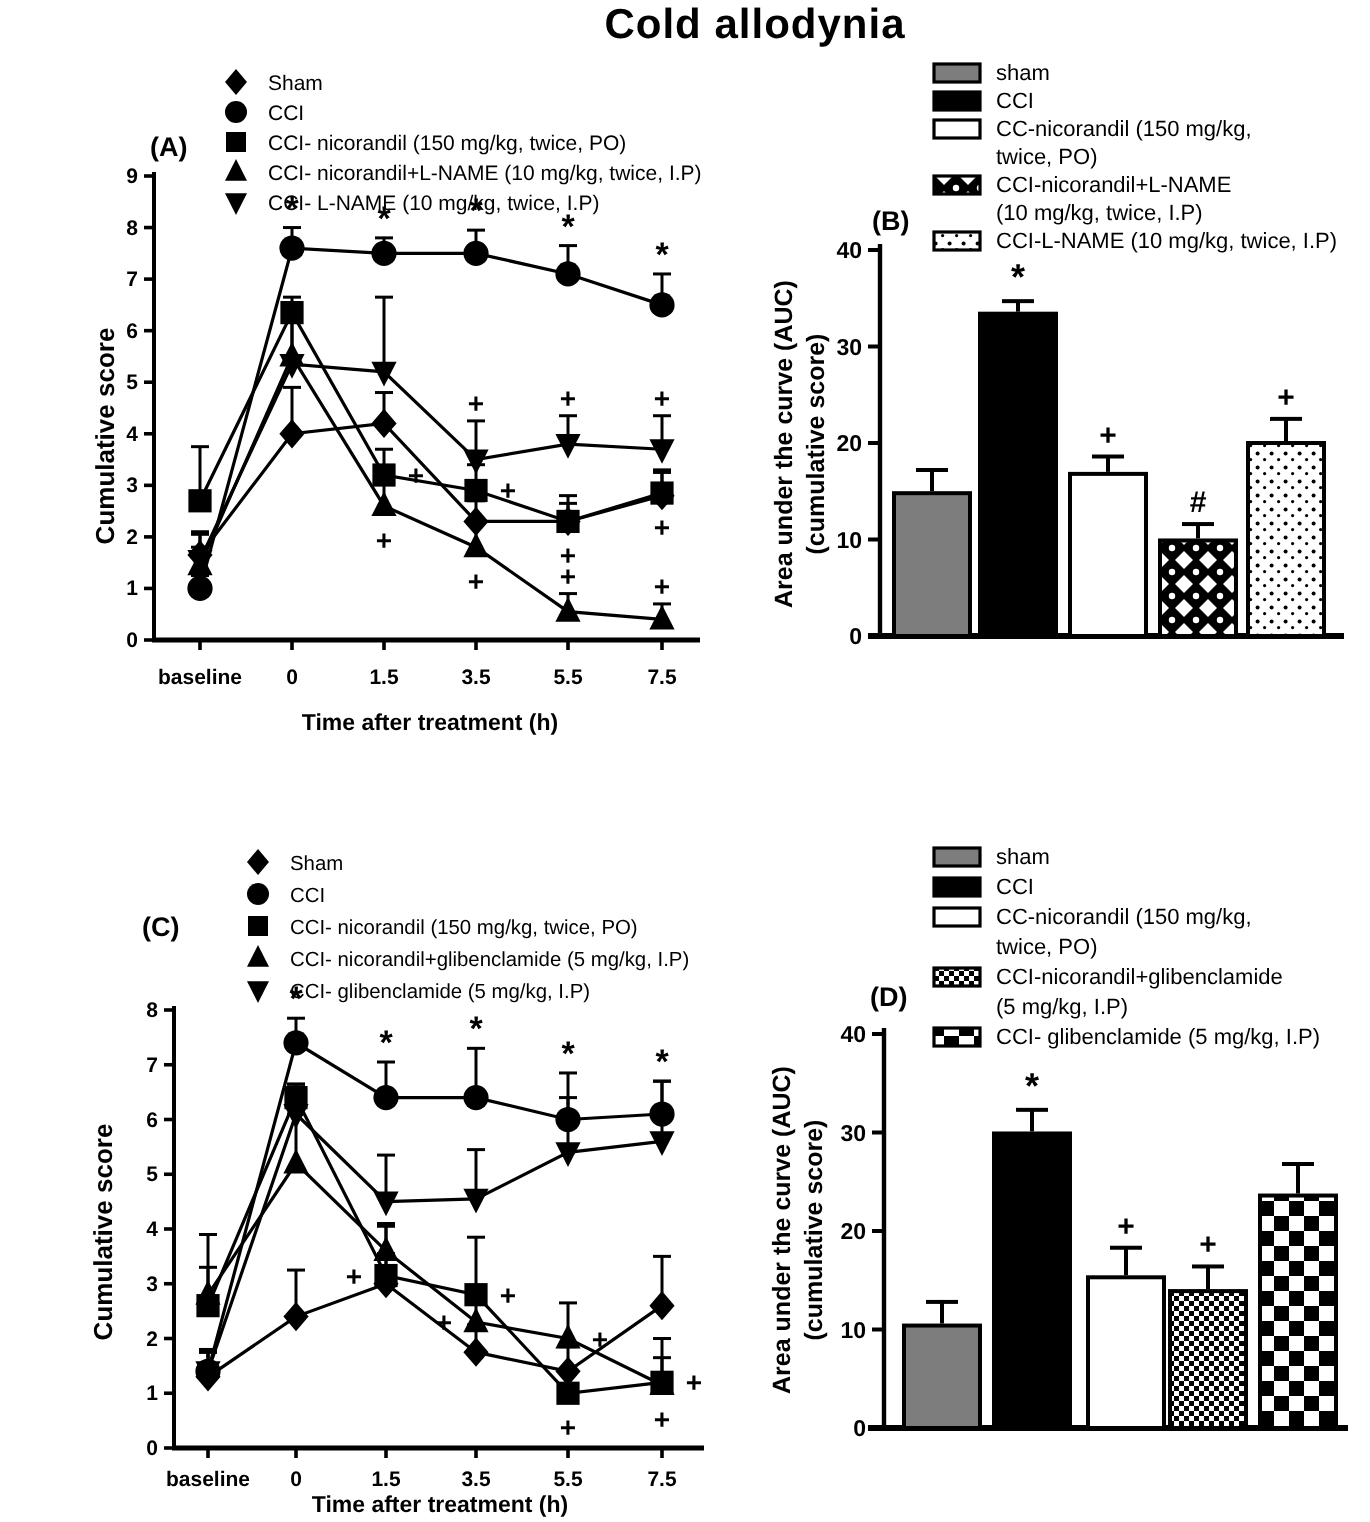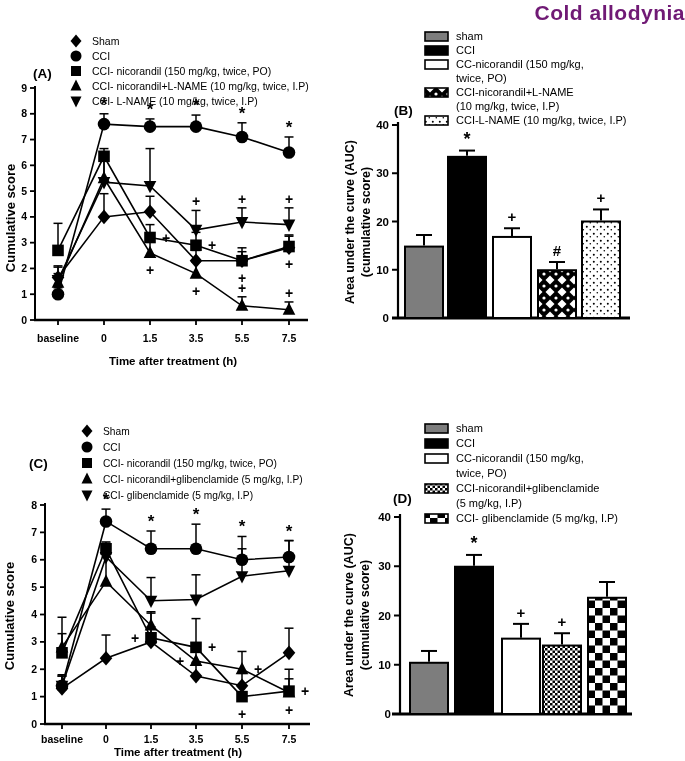--- a/index.html
+++ b/index.html
@@ -1,20 +1,20 @@
 <!DOCTYPE html>
 <html><head>
 <meta charset="utf-8">
 <style>
   html,body{margin:0;padding:0;background:#ffffff;}
   .figure{position:relative;width:685px;height:761px;background:#ffffff;
           font-family:"Liberation Sans",sans-serif;overflow:hidden;}
-  .fig-title{position:absolute;top:1px;left:70px;width:615px;text-align:right;
-             font-size:21px;font-weight:bold;color:#701a75;letter-spacing:.5px;}
-  .panel{position:absolute;}
+  .fig-title{position:absolute;top:1px;left:70px;width:615px;text-align:center;
+             font-size:21px;font-weight:bold;color:#000000;letter-spacing:.5px;}
+  .panel{position:absolute;margin-left:42px;}
   svg text{font-family:"Liberation Sans",sans-serif;fill:#000;}
 </style>
 </head>
 <body>
 
 <div class="figure">
   <div class="fig-title">Cold allodynia</div>
   <div class="panel" id="panel-A" style="left:0;top:28px;"><svg width="360" height="372">
         <g>
           <g>

